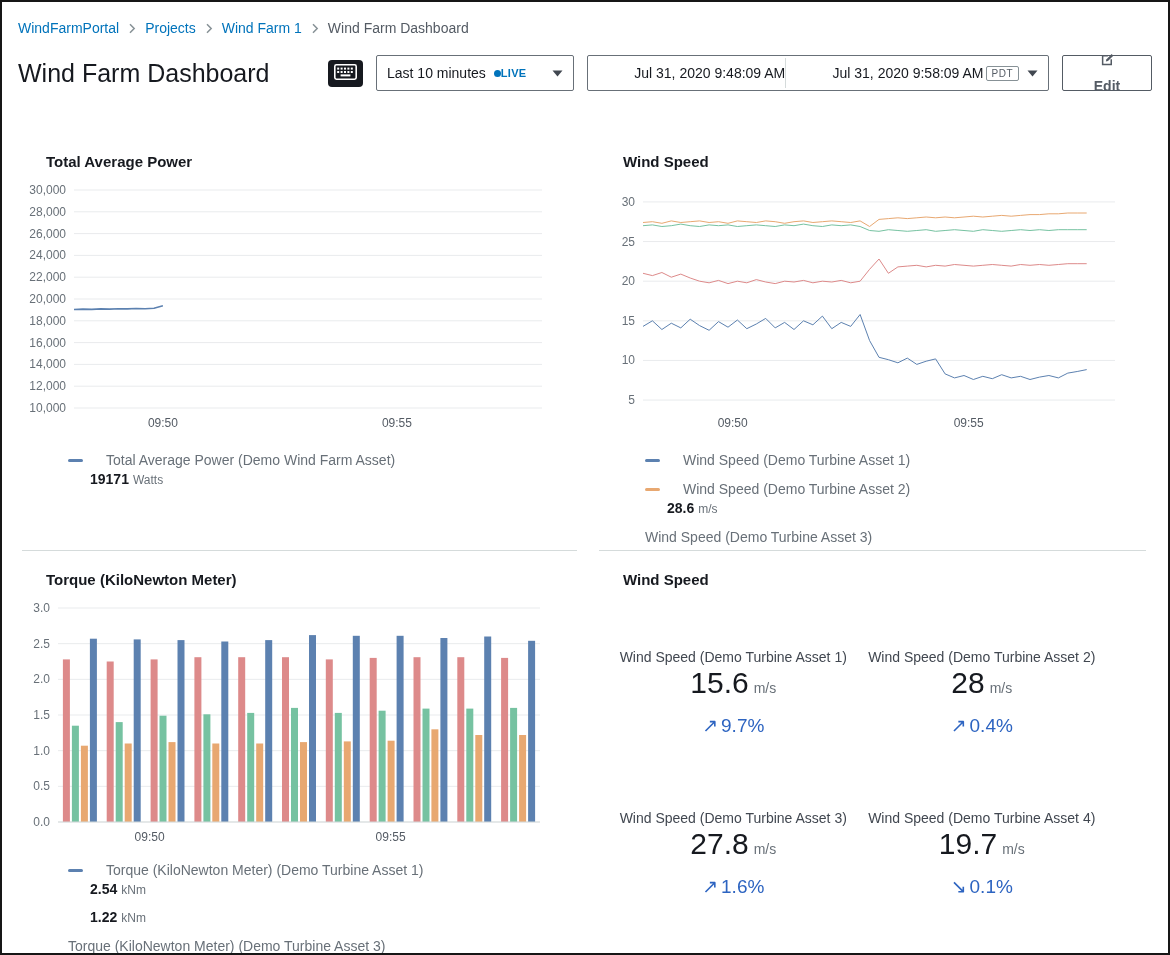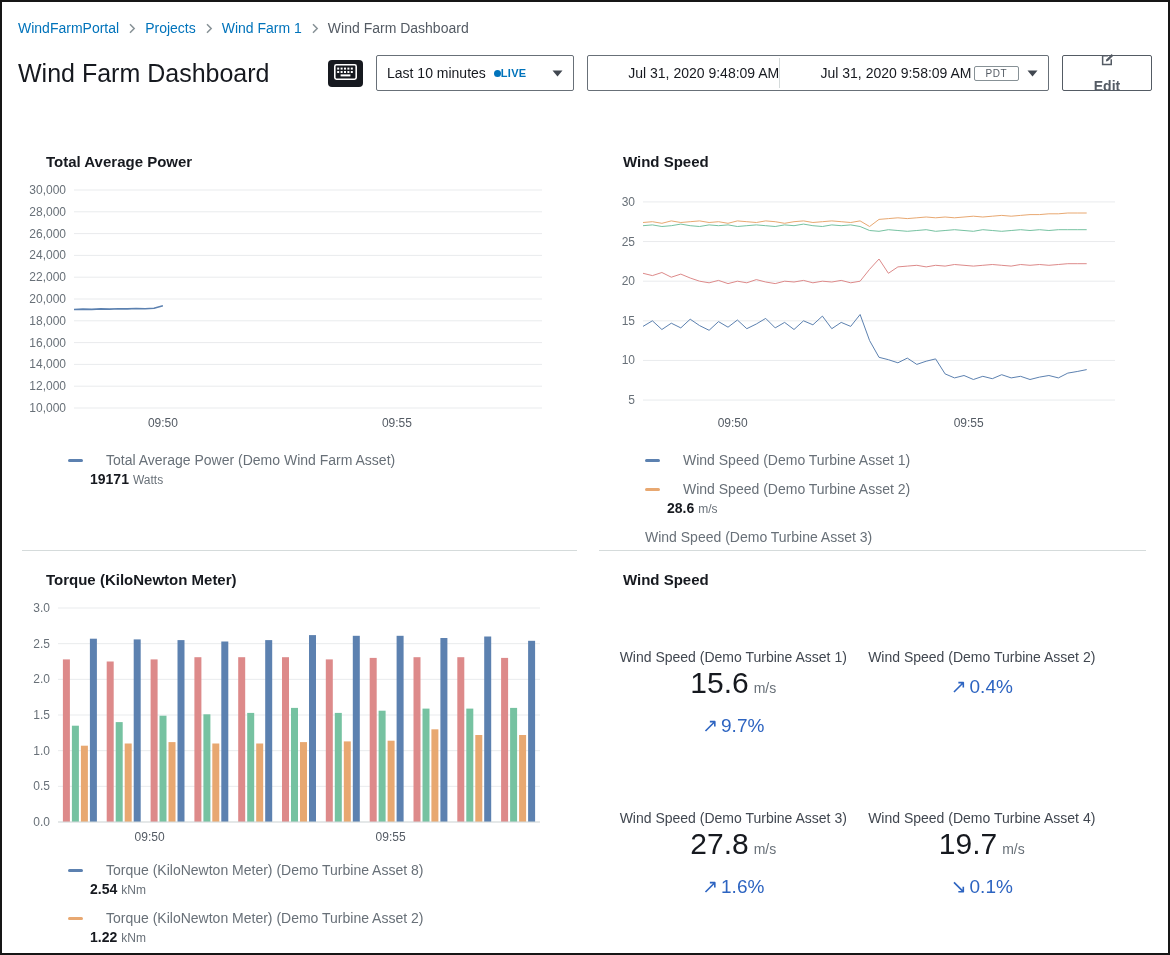--- a/index.html
+++ b/index.html
@@ -19,21 +19,21 @@
   .controls{margin-left:auto;display:flex;align-items:center;gap:13px;}
   .kb-btn{width:35px;height:27px;background:#16191f;border:none;border-radius:4px;display:flex;align-items:center;justify-content:center;cursor:pointer;}
   .ctl{height:36px;border:1px solid #687078;border-radius:2px;background:#fff;display:flex;align-items:center;font-size:14px;color:#16191f;cursor:pointer;font-family:"Liberation Sans",sans-serif;}
   .time-select{width:198px;padding:0 10px;gap:8px;}
   .live{color:#0073bb;font-weight:700;font-size:11px;display:flex;align-items:center;letter-spacing:.3px;}
   .live-dot{width:7px;height:7px;border-radius:50%;background:#0073bb;}
   .caret{margin-left:auto;display:flex;align-items:center;}
   .date-range{width:462px;}
   .date-cell{flex:1;text-align:right;white-space:nowrap;}
   .vsep{width:1px;height:30px;background:#d5dbdb;}
-  .tz-badge{font-size:10px;color:#545b64;border:1px solid #879196;border-radius:2px;padding:1px 11px;margin:0 2px 0 2px;letter-spacing:.5px;}
+  .tz-badge{font-size:10px;color:#545b64;border:1px solid #879196;border-radius:2px;padding:1px 5px;margin:0 2px 0 2px;letter-spacing:.5px;}
   .date-range .caret{margin:0 10px 0 6px;flex:none;}
   .edit-btn{width:90px;justify-content:center;gap:8px;border-color:#545b64;color:#545b64;font-weight:700;flex-direction:column;}
 
   
   .grid{display:grid;grid-template-columns:555px 547px;column-gap:22px;padding:0 20px;margin-top:42px;}
   .panel{position:relative;overflow:hidden;background:#fff;}
   .panel.top{height:418px;border-bottom:1px solid #d5dbdb;}
   .panel.bottom{height:470px;}
   .panel-title{margin:18px 0 0 24px;font-size:15px;font-weight:700;color:#16191f;line-height:21px;}
 
@@ -295,29 +295,25 @@
             <rect x="479.1" y="59.9" width="7.0" height="164.1" fill="#dd8a8a"></rect>
             <rect x="488.1" y="109.9" width="7.0" height="114.1" fill="#76c2a1"></rect>
             <rect x="497.1" y="137.0" width="7.0" height="87.0" fill="#e8a871"></rect>
             <rect x="506.1" y="42.8" width="7.0" height="181.2" fill="#5c81b0"></rect>
             <line x1="36" x2="518" y1="224" y2="224" stroke="#d5dbdb"></line>
           </svg></div>
       <div class="legend">
         <div class="legend-item">
           <div class="legend-label">
               <span class="swatch" style="background: rgb(92, 129, 176);"></span>
-              <span>Torque (KiloNewton Meter) (Demo Turbine Asset 8)</span>
+              <span>Torque (KiloNewton Meter) (Demo Turbine Asset 1)</span>
             </div>
           <div class="legend-value"><span>2.54</span><span class="legend-unit">kNm</span></div>
         </div>
         <div class="legend-item">
-          <div class="legend-label">
-              <span class="swatch" style="background: rgb(232, 168, 113);"></span>
-              <span>Torque (KiloNewton Meter) (Demo Turbine Asset 2)</span>
-            </div>
           <div class="legend-value"><span>1.22</span><span class="legend-unit">kNm</span></div>
         </div>
         <div class="legend-item">
           <div class="legend-label">
               <span>Torque (KiloNewton Meter) (Demo Turbine Asset 3)</span>
             </div>
 
         </div>
       </div>
     </section>
@@ -325,20 +321,21 @@
     <section class="panel bottom" id="p4">
       <h2 class="panel-title">Wind Speed</h2>
       <div class="kpi-grid">
         <div class="kpi">
           <div class="kpi-label">Wind Speed (Demo Turbine Asset 1)</div>
           <div class="kpi-value"><span>15.6</span><span class="kpi-unit">m/s</span></div>
           <div class="kpi-trend"><span class="arrow">↗</span><span>9.7%</span></div>
         </div>
         <div class="kpi">
           <div class="kpi-label">Wind Speed (Demo Turbine Asset 2)</div>
+          <div class="kpi-value"><span>28</span><span class="kpi-unit">m/s</span></div>
           <div class="kpi-trend"><span class="arrow">↗</span><span>0.4%</span></div>
         </div>
         <div class="kpi">
           <div class="kpi-label">Wind Speed (Demo Turbine Asset 3)</div>
           <div class="kpi-value"><span>27.8</span><span class="kpi-unit">m/s</span></div>
           <div class="kpi-trend"><span class="arrow">↗</span><span>1.6%</span></div>
         </div>
         <div class="kpi">
           <div class="kpi-label">Wind Speed (Demo Turbine Asset 4)</div>
           <div class="kpi-value"><span>19.7</span><span class="kpi-unit">m/s</span></div>

